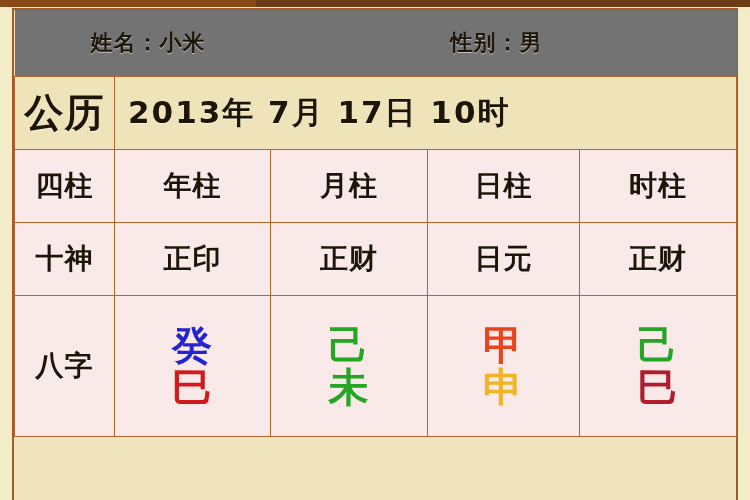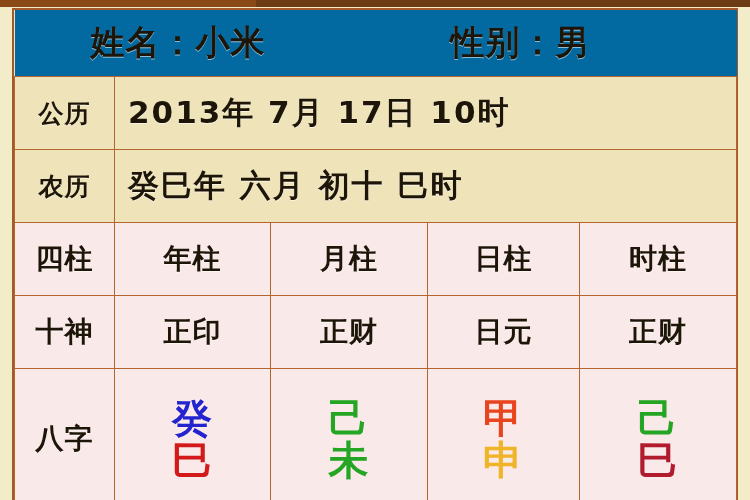--- a/index.html
+++ b/index.html
@@ -63,38 +63,38 @@
     color: #1d1508;
     font-family: "DejaVu Sans", "Liberation Sans", sans-serif;
     font-weight: 700;
     letter-spacing: 1px;
     text-shadow: 0 1px 0 rgba(255,255,255,.55);
   }
 
   
   .row-head td {
     height: 66px;
-    background: #0369a1;
-    font-size: 34px;
+    background: #737373;
+    font-size: 22px;
     border-top: none;
     border-left: none;
     border-right: none;
   }
   .head-inner {
     display: flex;
     align-items: center;
     height: 66px;
     padding-left: 76px;
     box-sizing: border-box;
   }
   .head-name { width: 360px; text-align: left; }
   .head-gender { text-align: center; }
 
   
-  .row-info td { height: 72px; background: #efe3ba; font-size: 25px; }
+  .row-info td { height: 72px; background: #efe3ba; font-size: 39px; }
   .row-info td.lbl { width: 100px; }
   .row-info td.val {
     text-align: left;
     padding-left: 13px;
     font-size: 31px;
     letter-spacing: 2px;
   }
 
   
   .row-pink td { background: #fae9e9; font-size: 28px; }
@@ -149,24 +149,20 @@
               <div class="head-gender">性别：男</div>
             </div>
           </td>
         </tr>
 
         <tr class="row-info">
           <td class="lbl">公历</td>
           <td class="val" colspan="4">2013年 7月 17日 10时</td>
         </tr>
 
-        <tr class="row-info">
-          <td class="lbl">农历</td>
-          <td class="val" colspan="4">癸巳年 六月 初十 巳时</td>
-        </tr>
 
         <tr class="row-pink row-pillar">
           <td>四柱</td>
           <td>年柱</td>
           <td>月柱</td>
           <td>日柱</td>
           <td>时柱</td>
         </tr>
 
         <tr class="row-pink row-god">

